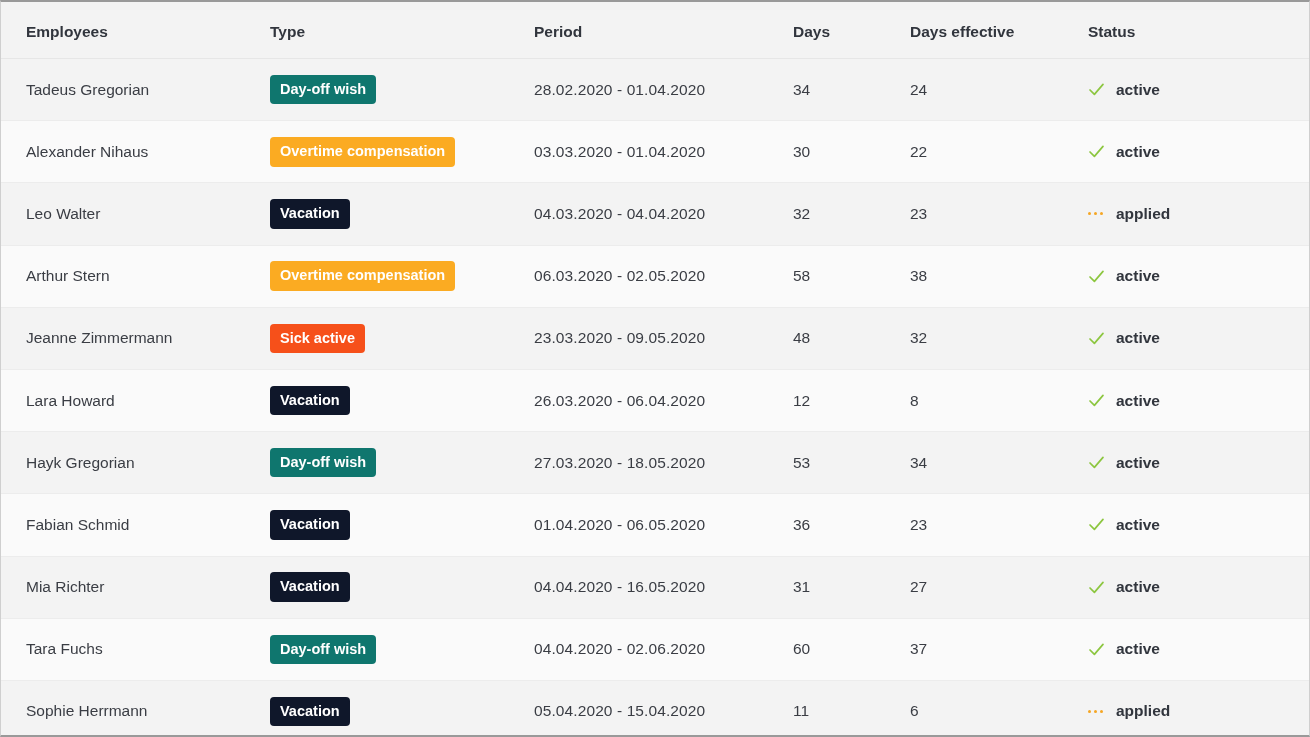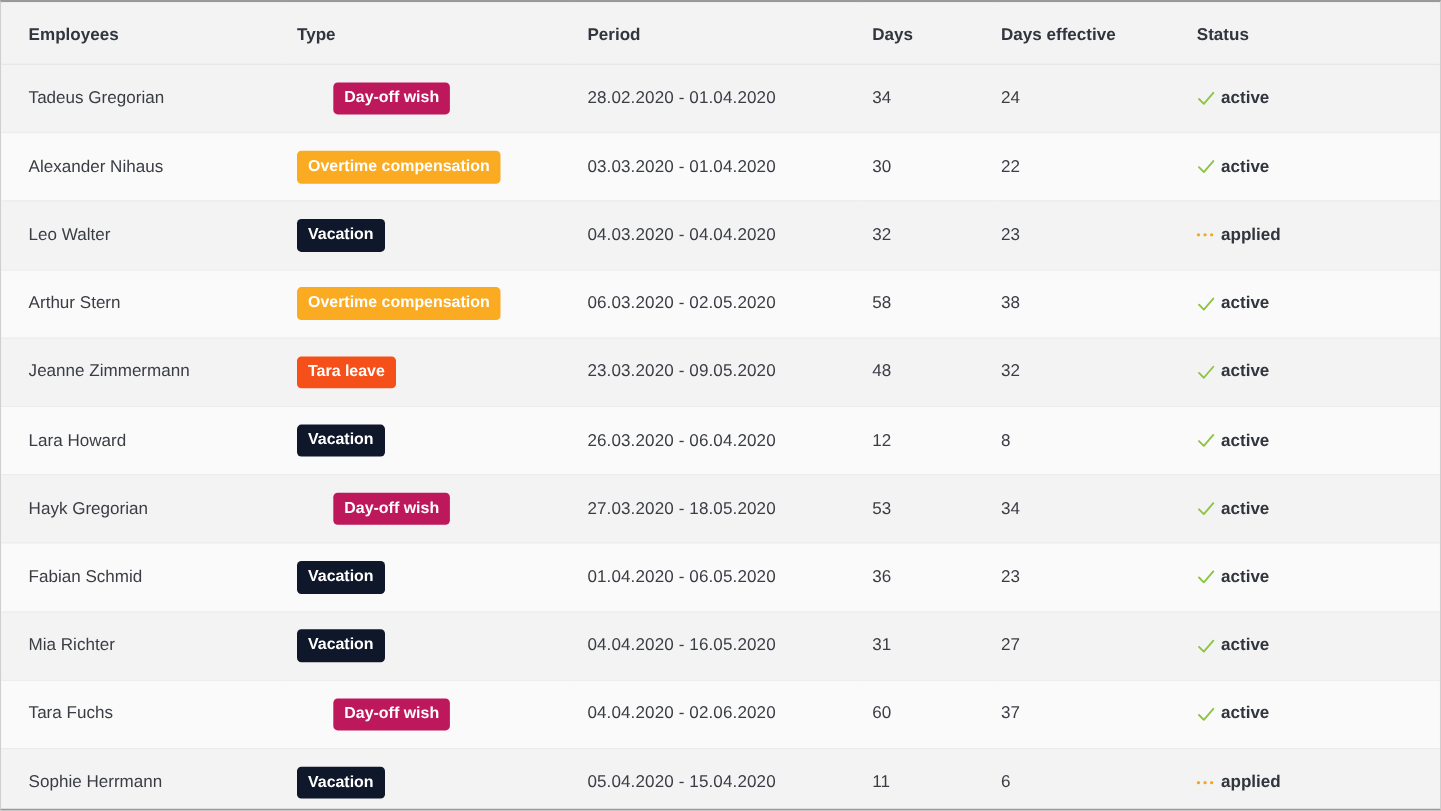--- a/index.html
+++ b/index.html
@@ -81,29 +81,29 @@
   .badge {
     display: inline-block;
     border-radius: 4px;
     color: #ffffff;
     font-size: 14.5px;
     font-weight: 600;
     line-height: 1;
     padding: 7px 10px 8px 10px;
     white-space: nowrap;
   }
-  .badge-dayoff   { background: #be185d; margin-left: 33px; }
+  .badge-dayoff   { background: #0f766e; }
   .badge-overtime { background: #fbab22; }
   .badge-vacation { background: #0f172a; }
   .badge-sick     { background: #f6501a; }
 
   .status-wrap {
     display: flex;
     align-items: center;
-    gap: 5px;
+    gap: 11px;
   }
   .status-label {
     font-size: 15.5px;
     font-weight: 700;
     color: #31353d;
   }
   .ico-check {
     display: inline-block;
     width: 17px;
     height: 17px;
@@ -228,21 +228,21 @@
                 <svg width="17" height="17" viewBox="0 0 17 17">
                   <path d="M2 9 L6.4 13.4 L15 3.4" fill="none" stroke="#8cc63f" stroke-width="1.7" stroke-linecap="round" stroke-linejoin="round"></path>
                 </svg>
               </span>
               <span class="status-label">active</span>
             </span>
           </td>
         </tr>
         <tr class="odd">
           <td class="cell-emp">Jeanne Zimmermann</td>
-          <td class="cell-type"><span class="badge badge-sick">Tara leave</span></td>
+          <td class="cell-type"><span class="badge badge-sick">Sick active</span></td>
           <td class="cell-period">23.03.2020 - 09.05.2020</td>
           <td class="cell-days">48</td>
           <td class="cell-dayseff">32</td>
           <td class="cell-status">
             <span class="status-wrap">
               <span class="ico-check">
                 <svg width="17" height="17" viewBox="0 0 17 17">
                   <path d="M2 9 L6.4 13.4 L15 3.4" fill="none" stroke="#8cc63f" stroke-width="1.7" stroke-linecap="round" stroke-linejoin="round"></path>
                 </svg>
               </span>

